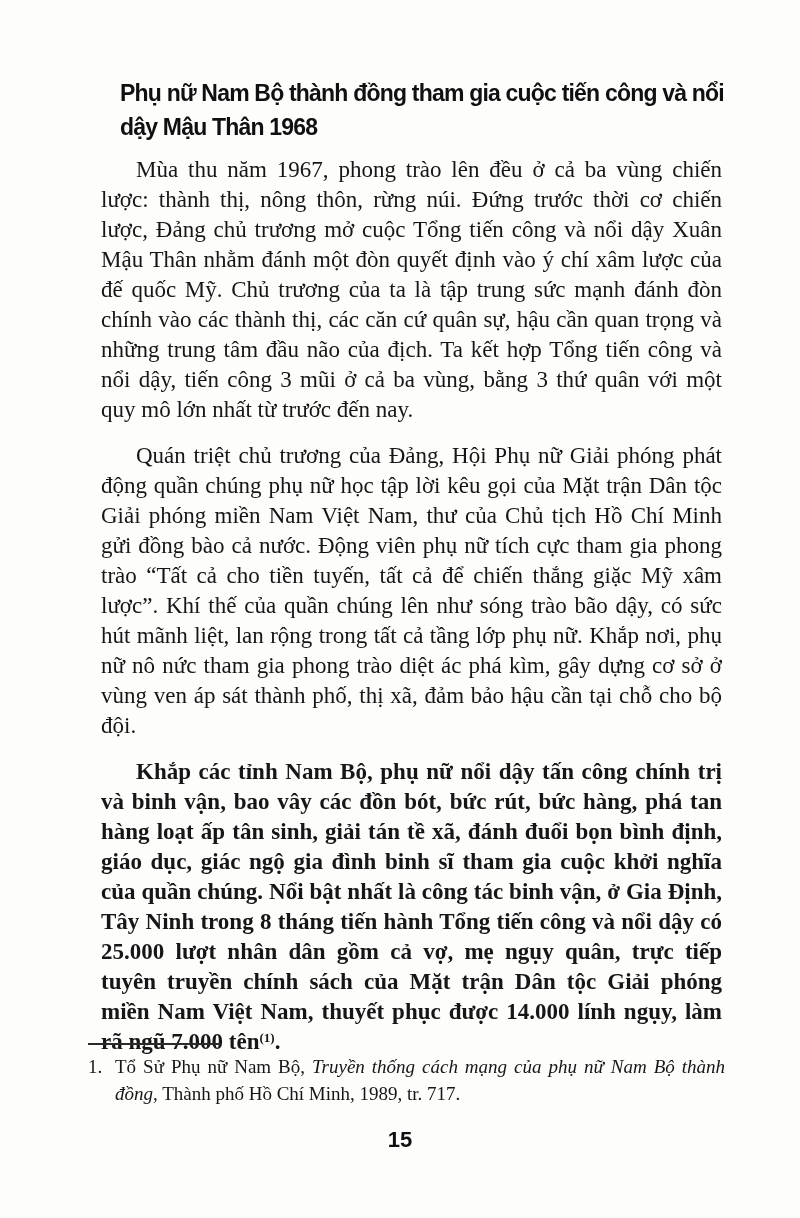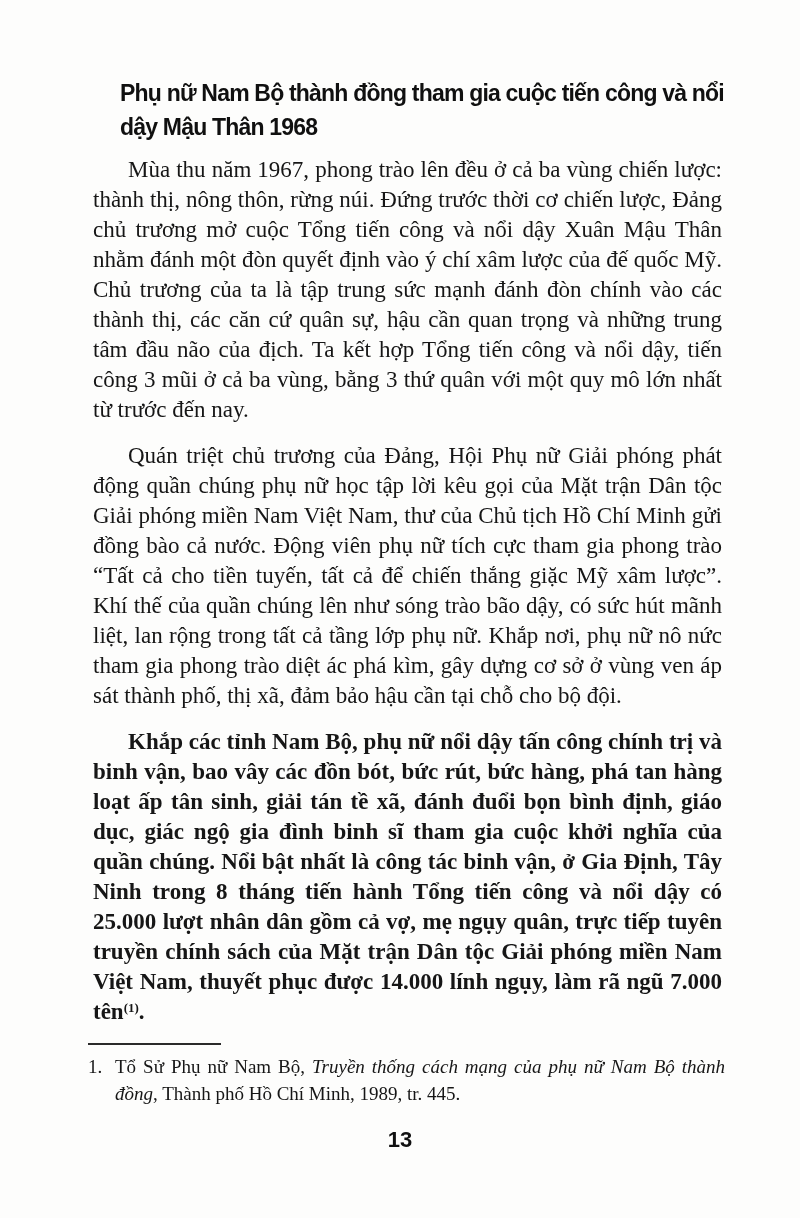--- a/index.html
+++ b/index.html
@@ -27,21 +27,21 @@
     letter-spacing: -0.8px;
     margin: 0 12px 11px 35px;
     width: 606px;
     color: #101010;
   }
   .bodytext p {
     font-size: 23px;
     line-height: 30px;
     text-align: justify;
     text-indent: 35px;
-    margin: 0 0 16px 8px;
+    margin: 0 0 16px 16px;
   }
   .bodytext p:last-child { margin-bottom: 0; font-weight: bold; }
   sup.fnref {
     font-size: 13px;
     line-height: 0;
     vertical-align: 7px;
     letter-spacing: 0;
   }
   .footnote-section {
     position: absolute;
@@ -90,18 +90,18 @@
   <div class="bodytext">
     <p><span>Mùa thu năm 1967, phong trào lên đều ở cả ba vùng chiến lược: thành thị, nông thôn, rừng núi. Đứng trước thời cơ chiến lược, Đảng chủ trương mở cuộc Tổng tiến công và nổi dậy Xuân Mậu Thân nhằm đánh một đòn quyết định vào ý chí xâm lược của đế quốc Mỹ. Chủ trương của ta là tập trung sức mạnh đánh đòn chính vào các thành thị, các căn cứ quân sự, hậu cần quan trọng và những trung tâm đầu não của địch. Ta kết hợp Tổng tiến công và nổi dậy, tiến công 3 mũi ở cả ba vùng, bằng 3 thứ quân với một quy mô lớn nhất từ trước đến nay.</span></p>
 
     <p><span>Quán triệt chủ trương của Đảng, Hội Phụ nữ Giải phóng phát động quần chúng phụ nữ học tập lời kêu gọi của Mặt trận Dân tộc Giải phóng miền Nam Việt Nam, thư của Chủ tịch Hồ Chí Minh gửi đồng bào cả nước. Động viên phụ nữ tích cực tham gia phong trào “Tất cả cho tiền tuyến, tất cả để chiến thắng giặc Mỹ xâm lược”. Khí thế của quần chúng lên như sóng trào bão dậy, có sức hút mãnh liệt, lan rộng trong tất cả tầng lớp phụ nữ. Khắp nơi, phụ nữ nô nức tham gia phong trào diệt ác phá kìm, gây dựng cơ sở ở vùng ven áp sát thành phố, thị xã, đảm bảo hậu cần tại chỗ cho bộ đội.</span></p>
 
     <p><span>Khắp các tỉnh Nam Bộ, phụ nữ nổi dậy tấn công chính trị và binh vận, bao vây các đồn bót, bức rút, bức hàng, phá tan hàng loạt ấp tân sinh, giải tán tề xã, đánh đuổi bọn bình định, giáo dục, giác ngộ gia đình binh sĩ tham gia cuộc khởi nghĩa của quần chúng. Nổi bật nhất là công tác binh vận, ở Gia Định, Tây Ninh trong 8 tháng tiến hành Tổng tiến công và nổi dậy có 25.000 lượt nhân dân gồm cả vợ, mẹ ngụy quân, trực tiếp tuyên truyền chính sách của Mặt trận Dân tộc Giải phóng miền Nam Việt Nam, thuyết phục được 14.000 lính ngụy, làm rã ngũ 7.000 tên</span><sup class="fnref">(1)</sup><span>.</span></p>
   </div>
 
   <div class="footnote-section">
     <div class="footnote-divider"></div>
-    <p class="footnote"><span class="marker">1.</span><span>Tổ Sử Phụ nữ Nam Bộ, </span><i>Truyền thống cách mạng của phụ nữ Nam Bộ thành đồng</i><span>, Thành phố Hồ Chí Minh, 1989, tr. 445.</span></p>
+    <p class="footnote"><span class="marker">1.</span><span>Tổ Sử Phụ nữ Nam Bộ, </span><i>Truyền thống cách mạng của phụ nữ Nam Bộ thành đồng</i><span>, Thành phố Hồ Chí Minh, 1989, tr. 717.</span></p>
   </div>
 
-  <div class="page-number">13</div>
+  <div class="page-number">15</div>
 
 </div>
 
 </body></html>

